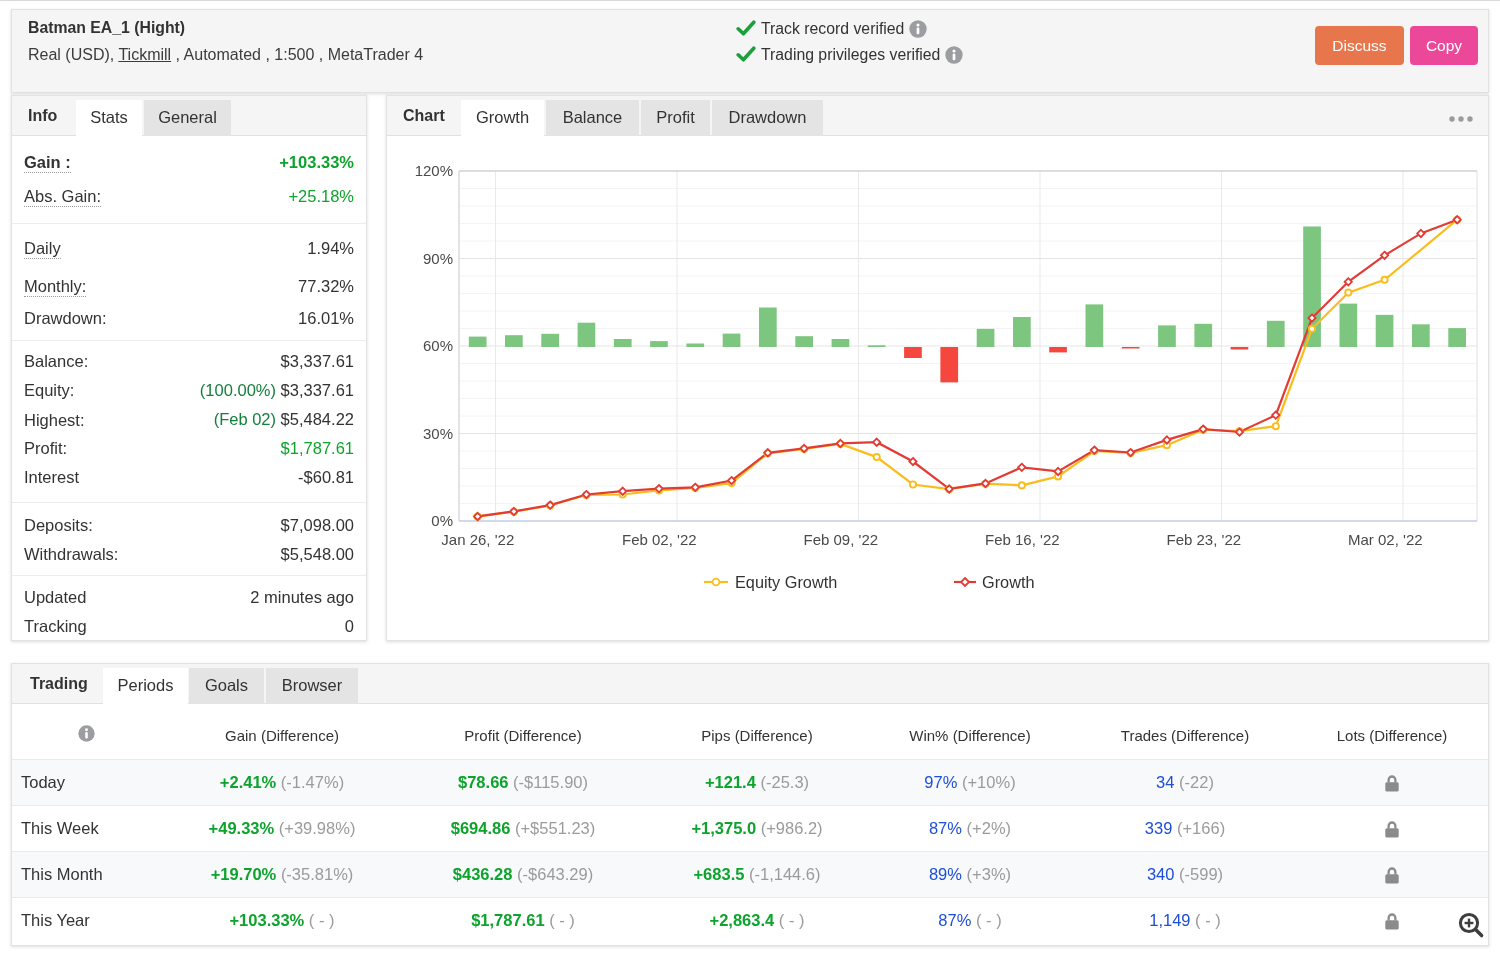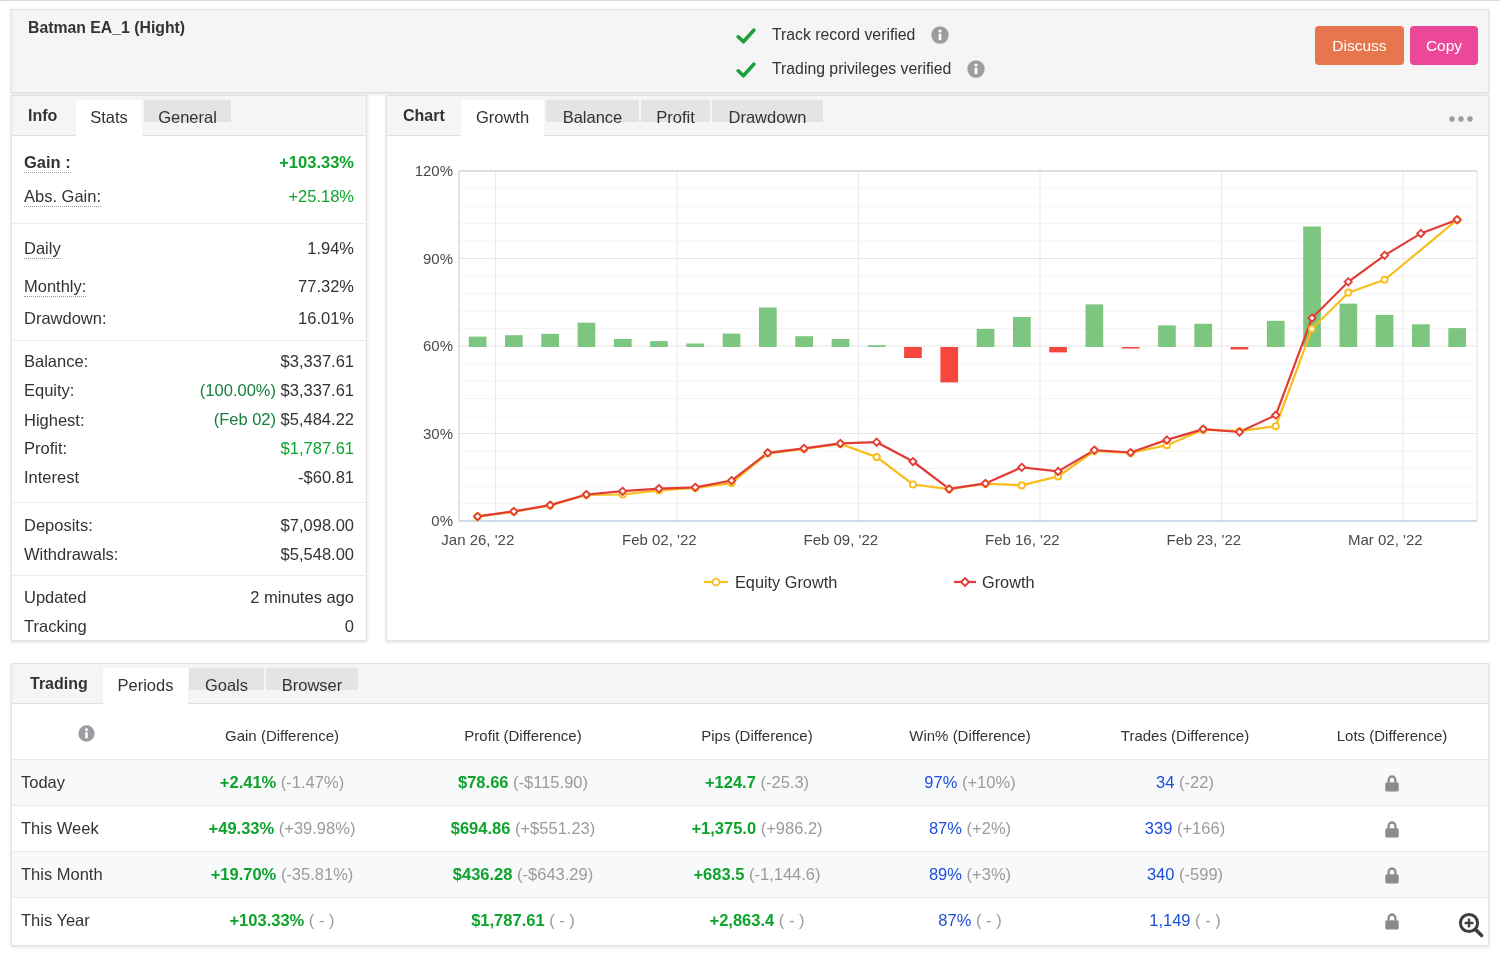--- a/index.html
+++ b/index.html
@@ -1,51 +1,52 @@
 <!DOCTYPE html>
 <html><head><meta charset="utf-8"><style>
 *{margin:0;padding:0;box-sizing:border-box}
 html,body{width:1500px;height:954px;background:#fff;font-family:"Liberation Sans",sans-serif;position:relative;overflow:hidden}
 .card{position:absolute;background:#fff;border:1px solid #e2e2e2;box-shadow:0 1px 3px rgba(120,120,130,.25)}
 .strip{position:absolute;left:0;top:0;right:0;height:40px;background:#f5f5f5;border-bottom:1px solid #e0e0e0}
 .blab{position:absolute;font-size:16px;font-weight:bold;color:#333;line-height:40px}
-.tab{position:absolute;top:4px;height:22px;line-height:35px;text-align:center;font-size:16.5px;color:#333}
+.tab{position:absolute;top:4px;height:36px;line-height:35px;text-align:center;font-size:16.5px;color:#333}
 .tab.on{background:#fff;height:40px;z-index:3}
 .tab.off{background:#e4e4e4}
 .sl{position:absolute;left:12px;font-size:16.5px;color:#333;height:22px;line-height:22px}
 .sv{position:absolute;right:12px;font-size:16.5px;color:#333;height:22px;line-height:22px}
 .sep{position:absolute;left:0;right:0;height:1px;background:#ececec}
 .grn{color:#0da32c} .b{font-weight:bold} .gry{color:#15803d} .gry2{color:#9b9b9b;font-weight:normal} .dk{color:#1d4ed8}
-.vrow{display:flex;align-items:flex-end;gap:16px;font-size:15.8px;color:#333;height:24px}
+.vrow{display:flex;align-items:flex-start;gap:5px;font-size:15.8px;color:#333;height:24px}
 .btn{position:absolute;top:16px;height:39px;border-radius:4px;color:#fff;font-size:15.5px;text-align:center;line-height:39px}
 .th{position:absolute;transform:translateX(-50%);font-size:15px;color:#333;white-space:nowrap;top:63px}
 .trow{position:absolute;left:0;right:0;height:46px;border-top:1px solid #e6ebf0}
 .trow.shade{background:#f8f9fb}
 .tl{position:absolute;left:9px;top:13px;font-size:16.5px;color:#333}
 .tc{position:absolute;transform:translateX(-50%);top:13px;font-size:16.5px;color:#333;white-space:nowrap}
 .tc svg{vertical-align:middle}
 </style></head><body>
 
 <div style="position:absolute;top:0;left:0;right:0;height:1px;background:#d9d9d9"></div>
 
 <div class="card" style="left:11px;top:9px;width:1478px;height:84px;background:#f5f5f5">
   <div style="position:absolute;left:16px;top:9px;font-size:15.8px;font-weight:bold;color:#333">Batman EA_1 (Hight)</div>
+  <div style="position:absolute;left:16px;top:36px;font-size:16px;color:#3c3c3c">Real (USD), <span style="text-decoration:underline">Tickmill</span> , Automated , 1:500 , MetaTrader 4</div>
   <div style="position:absolute;left:724px;top:10px">
     <div class="vrow">
         <svg width="20" height="16" viewBox="0 0 20 16" style="flex:0 0 auto">
           <path d="M2.2 8.8 L7.4 13.8 L17.8 2.2" fill="none" stroke="#1ba03c" stroke-width="3.6" stroke-linecap="round" stroke-linejoin="round"></path>
         </svg>
         <span>Track record verified</span>
         <svg width="18" height="18" viewBox="0 0 16 16" style="flex:0 0 auto">
           <circle cx="8" cy="8" r="7.7" fill="#9b9da0"></circle>
           <circle cx="8" cy="4.4" r="1.4" fill="#fff"></circle>
           <rect x="6.8" y="6.6" width="2.4" height="6" rx="1.1" fill="#fff"></rect>
         </svg>
       </div>
-    <div class="vrow" style="margin-top:10px">
+    <div class="vrow" style="margin-top:2px">
         <svg width="20" height="16" viewBox="0 0 20 16" style="flex:0 0 auto">
           <path d="M2.2 8.8 L7.4 13.8 L17.8 2.2" fill="none" stroke="#1ba03c" stroke-width="3.6" stroke-linecap="round" stroke-linejoin="round"></path>
         </svg>
         <span>Trading privileges verified</span>
         <svg width="18" height="18" viewBox="0 0 16 16" style="flex:0 0 auto">
           <circle cx="8" cy="8" r="7.7" fill="#9b9da0"></circle>
           <circle cx="8" cy="4.4" r="1.4" fill="#fff"></circle>
           <rect x="6.8" y="6.6" width="2.4" height="6" rx="1.1" fill="#fff"></rect>
         </svg>
       </div>
@@ -256,21 +257,21 @@
   <div class="th" style="left:270px">Gain (Difference)</div>
     <div class="th" style="left:511px">Profit (Difference)</div>
     <div class="th" style="left:745px">Pips (Difference)</div>
     <div class="th" style="left:958px">Win% (Difference)</div>
     <div class="th" style="left:1173px">Trades (Difference)</div>
     <div class="th" style="left:1380px">Lots (Difference)</div>
   <div class="trow shade" style="top:95px">
       <div class="tl">Today</div>
       <div class="tc" style="left:270px"><span class="grn b">+2.41%</span> <span class="gry2">(-1.47%)</span></div>
       <div class="tc" style="left:511px"><span class="grn b">$78.66</span> <span class="gry2">(-$115.90)</span></div>
-      <div class="tc" style="left:745px"><span class="grn b">+124.7</span> <span class="gry2">(-25.3)</span></div>
+      <div class="tc" style="left:745px"><span class="grn b">+121.4</span> <span class="gry2">(-25.3)</span></div>
       <div class="tc" style="left:958px"><span class="dk">97%</span> <span class="gry2">(+10%)</span></div>
       <div class="tc" style="left:1173px"><span class="dk">34</span> <span class="gry2">(-22)</span></div>
       <div class="tc" style="left:1380px"><svg width="15" height="17" viewBox="0 0 15 17">
           <rect x="0.8" y="7.2" width="13.4" height="9.3" rx="1.5" fill="#8b8b8b"></rect>
           <path d="M4.1 7.6 V4.9 a3.4 3.4 0 0 1 6.8 0 V7.6" fill="none" stroke="#8b8b8b" stroke-width="2.3"></path>
         </svg></div>
     </div>
     <div class="trow" style="top:141px">
       <div class="tl">This Week</div>
       <div class="tc" style="left:270px"><span class="grn b">+49.33%</span> <span class="gry2">(+39.98%)</span></div>

